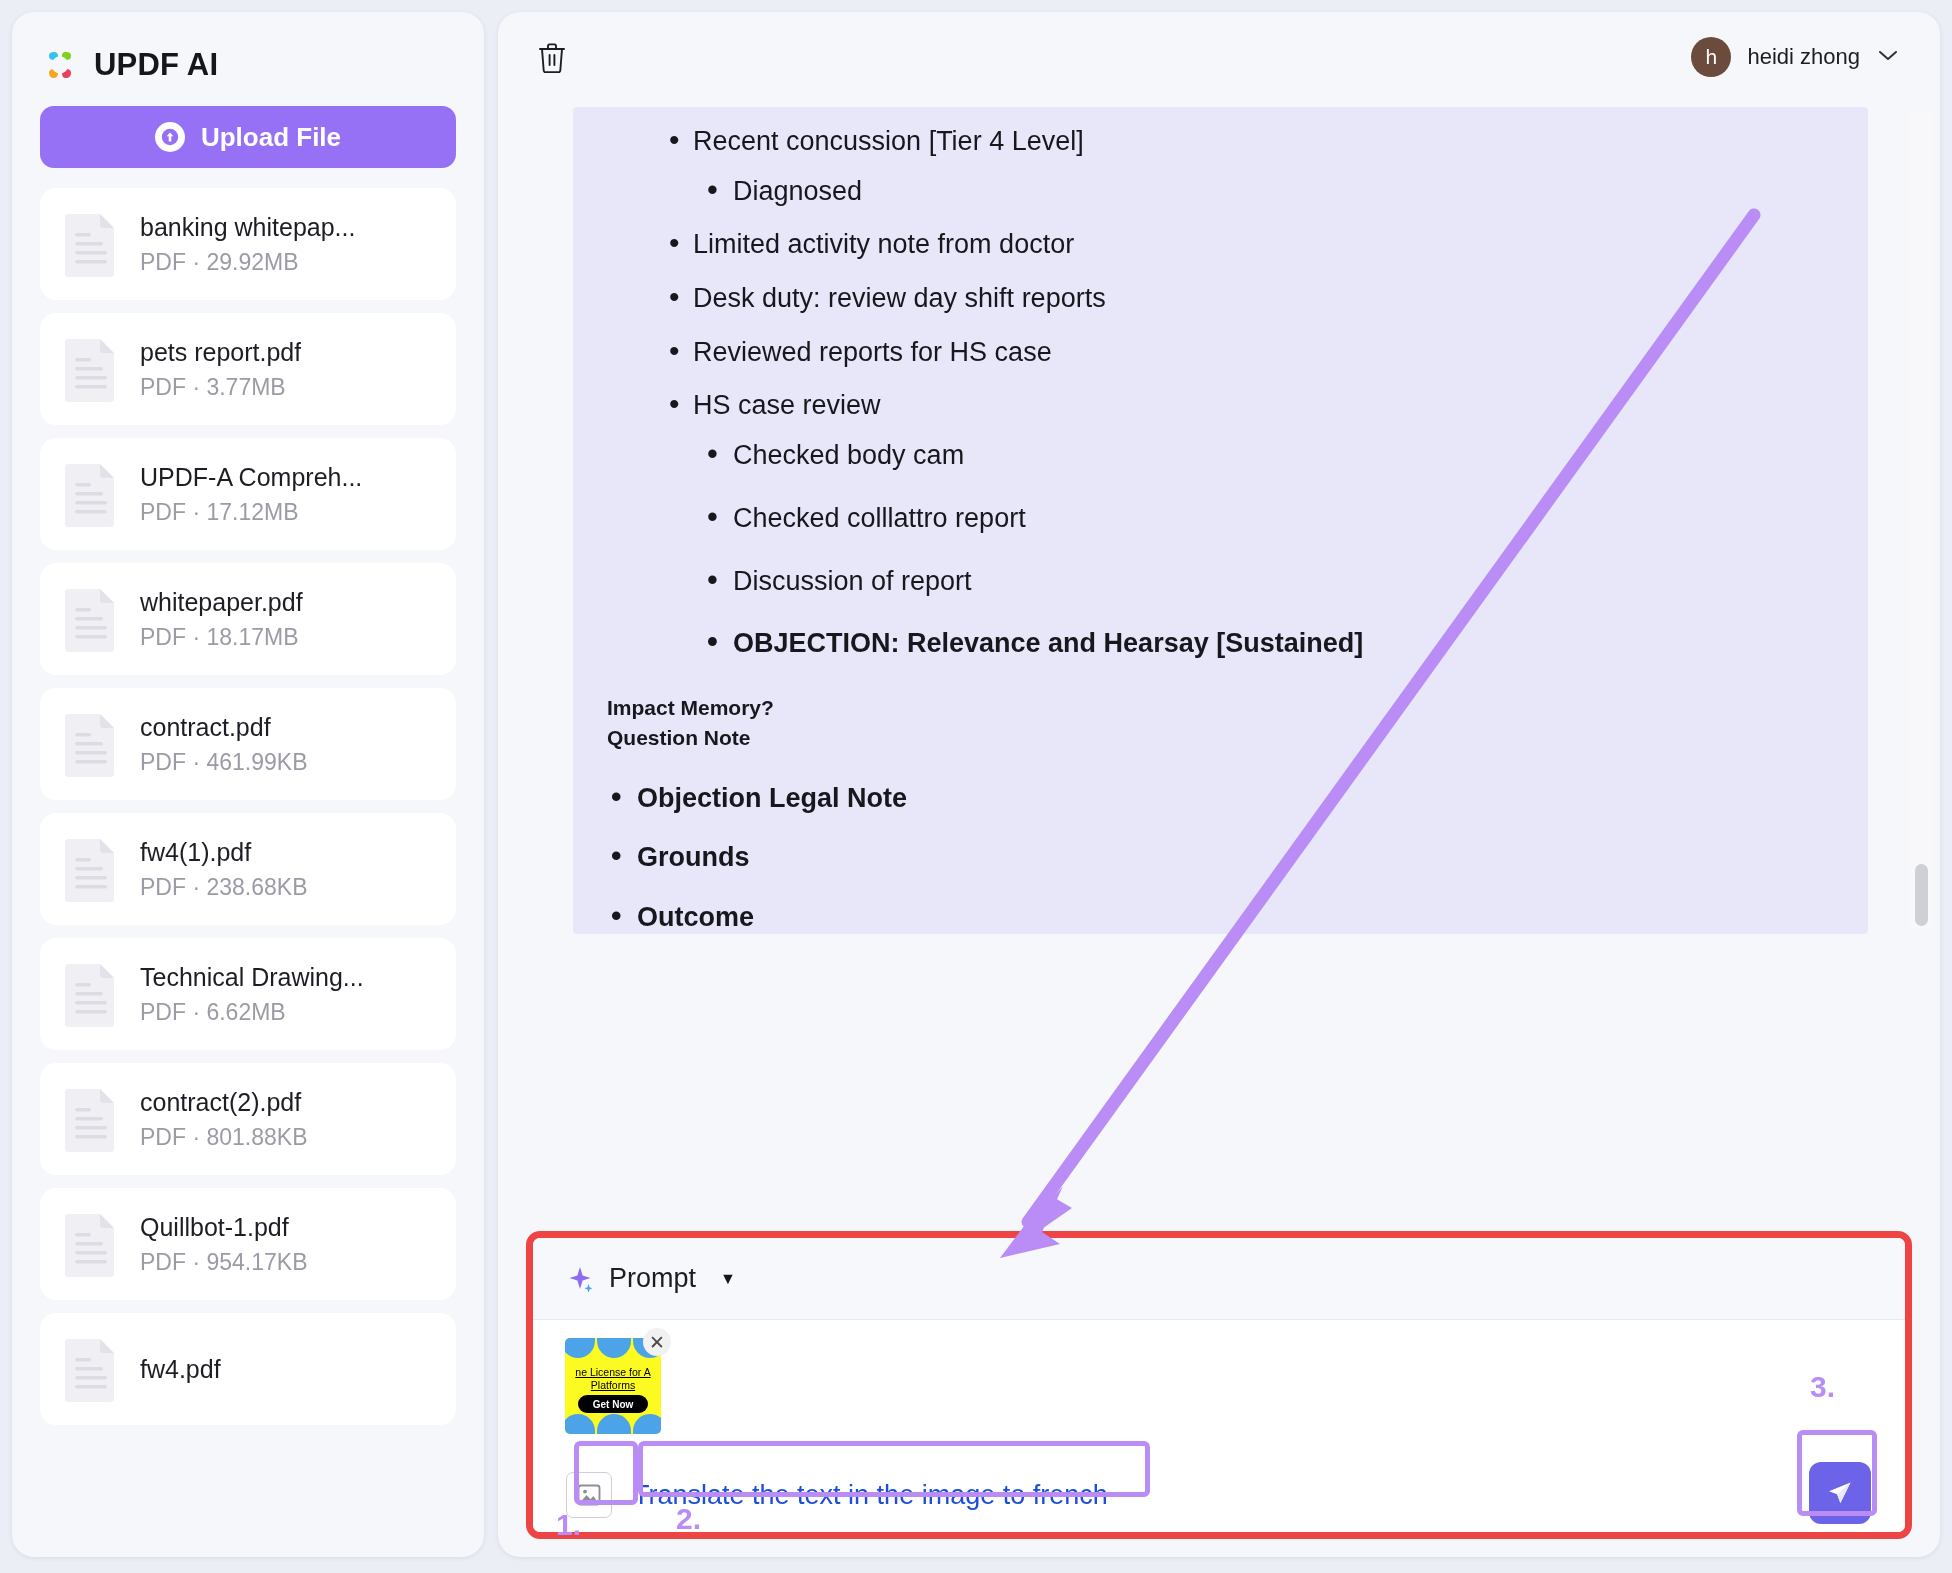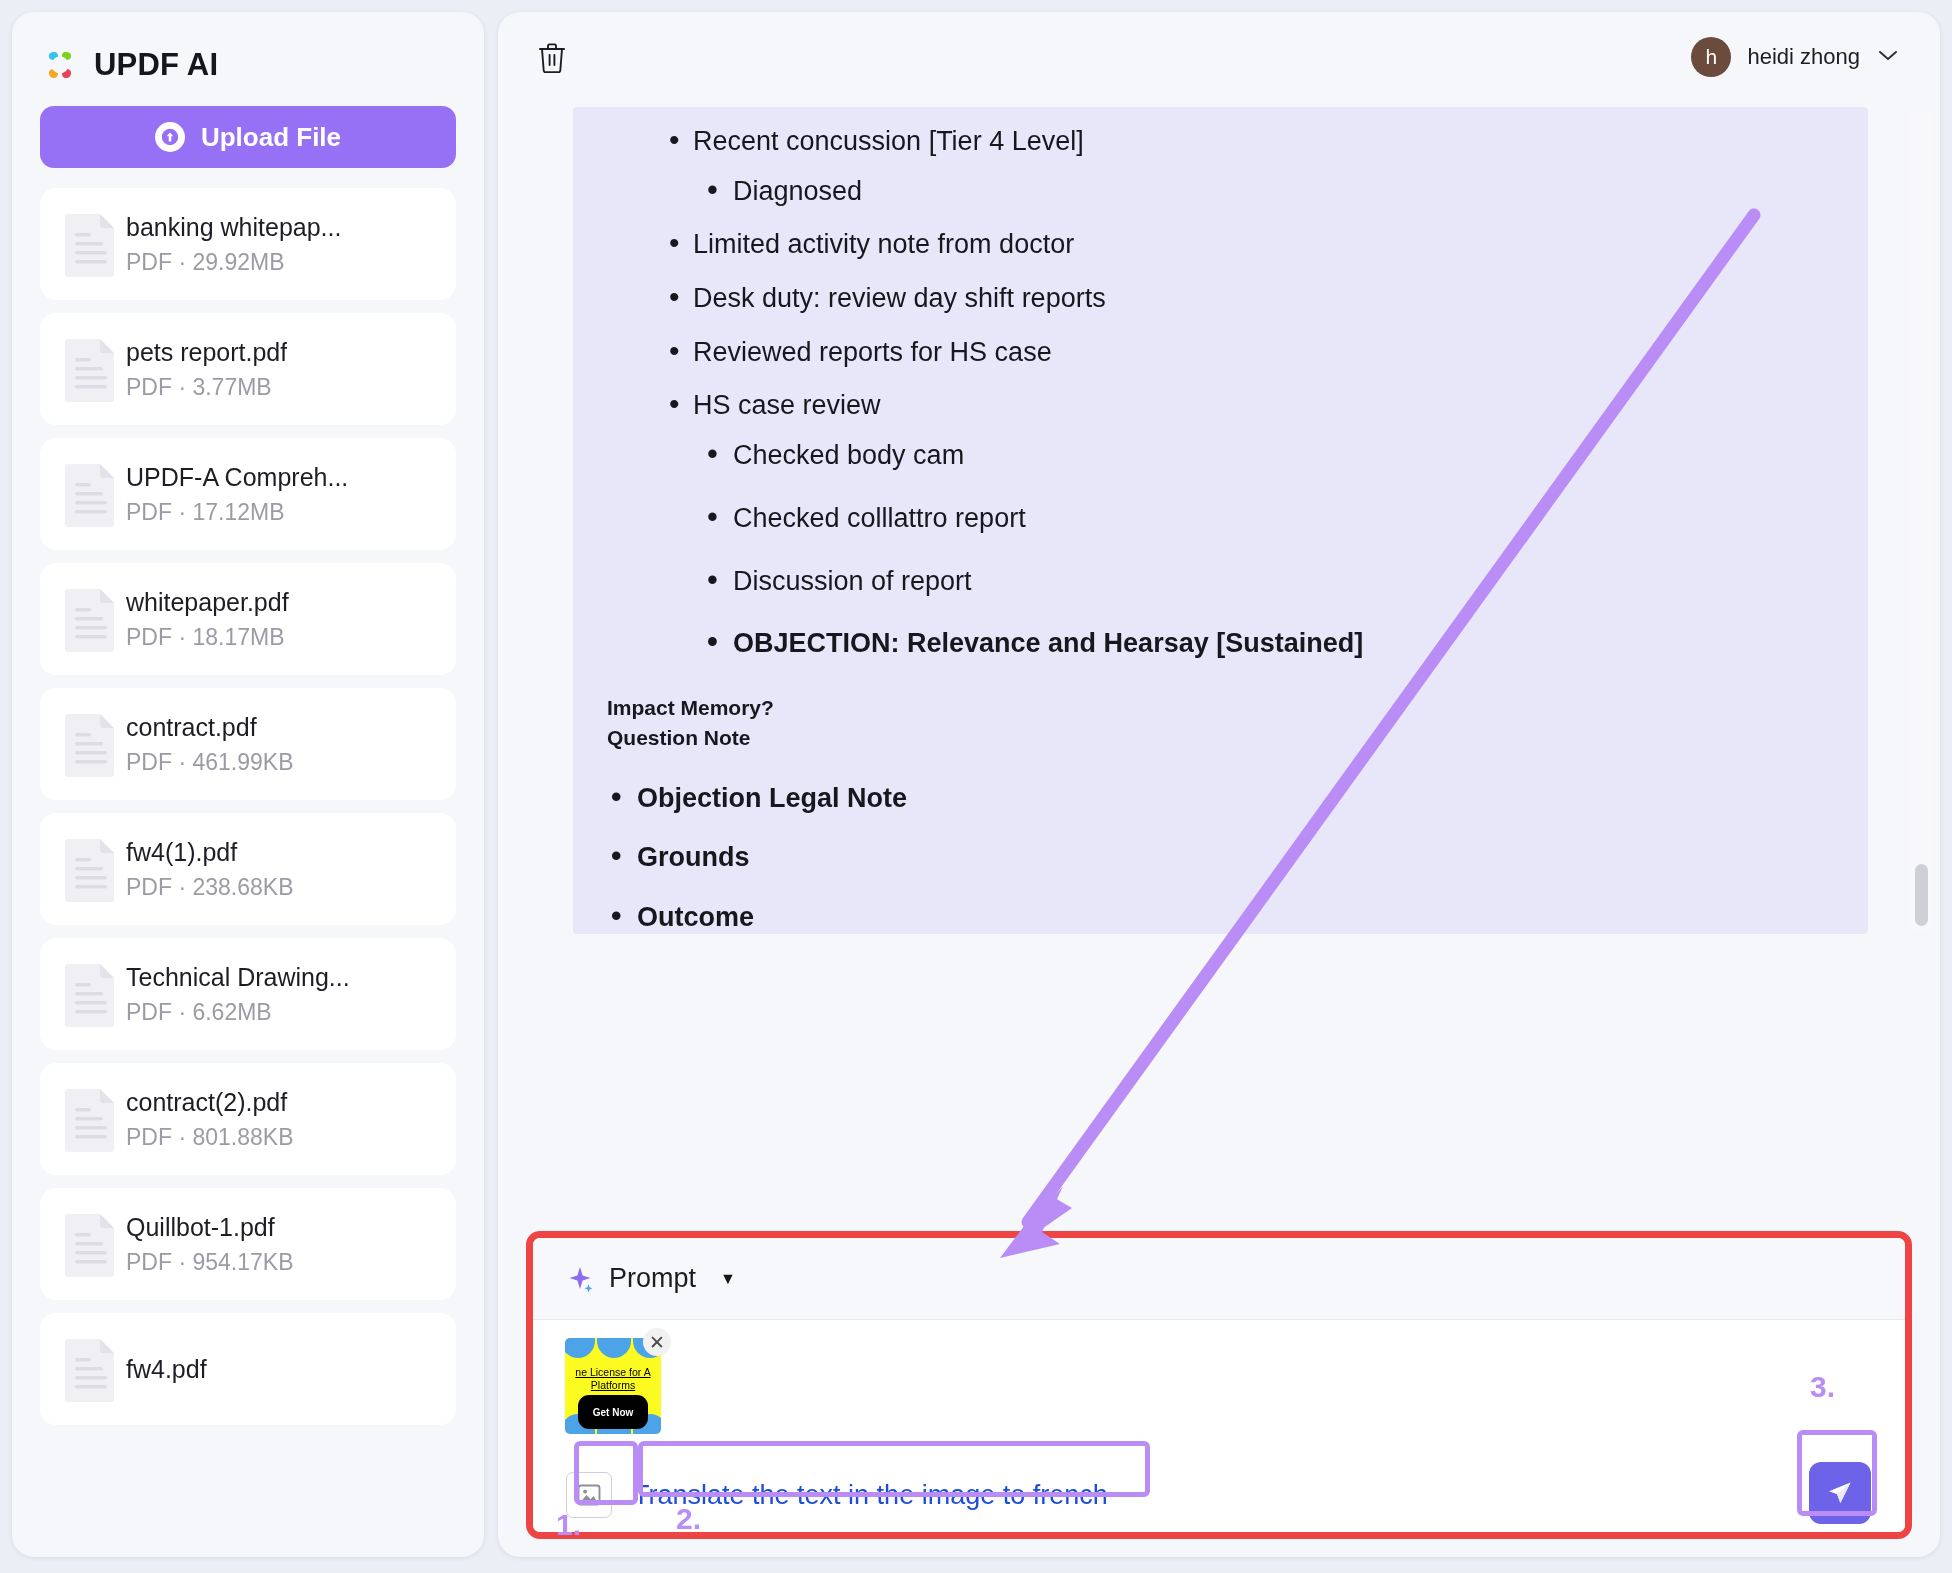--- a/index.html
+++ b/index.html
@@ -61,21 +61,21 @@
   .upload-label { color: #fff; font-size: 26px; font-weight: 600; }
 
   #file-list {
     position: absolute;
     top: 176px; left: 0; right: 0; bottom: 0;
     overflow: hidden;
     padding: 0 28px;
   }
   .file-item {
     display: flex; align-items: center;
-    gap: 6px;
+    gap: 20px;
     height: 112px;
     background: #ffffff;
     border-radius: 16px;
     margin-bottom: 13px;
     padding: 0 22px;
     cursor: pointer;
   }
   .doc-icon { width: 58px; height: 66px; flex: none; }
   .file-meta { min-width: 0; }
   .file-name {
@@ -211,21 +211,21 @@
   .thumb-txt {
     position: absolute; left: 0; right: 0;
     text-align: center;
     font-size: 10.5px; font-weight: normal; color: #000;
     text-decoration: underline;
     line-height: 1.15;
     z-index: 3;
   }
   .thumb-cta {
     position: absolute; left: 13px; right: 13px; top: 57px;
-    height: 34px; border-radius: 11px; background: #000;
+    height: 18px; border-radius: 11px; background: #000;
     display: flex; align-items: center; justify-content: center;
     z-index: 3;
   }
   .thumb-cta span { color: #fff; font-size: 10px; font-weight: bold; }
   #thumb-close {
     position: absolute; right: -10px; top: -10px;
     width: 28px; height: 28px; border-radius: 50%;
     background: #f1f1f1;
     display: flex; align-items: center; justify-content: center;
     color: #4a4a4a; font-size: 19px; cursor: pointer;

